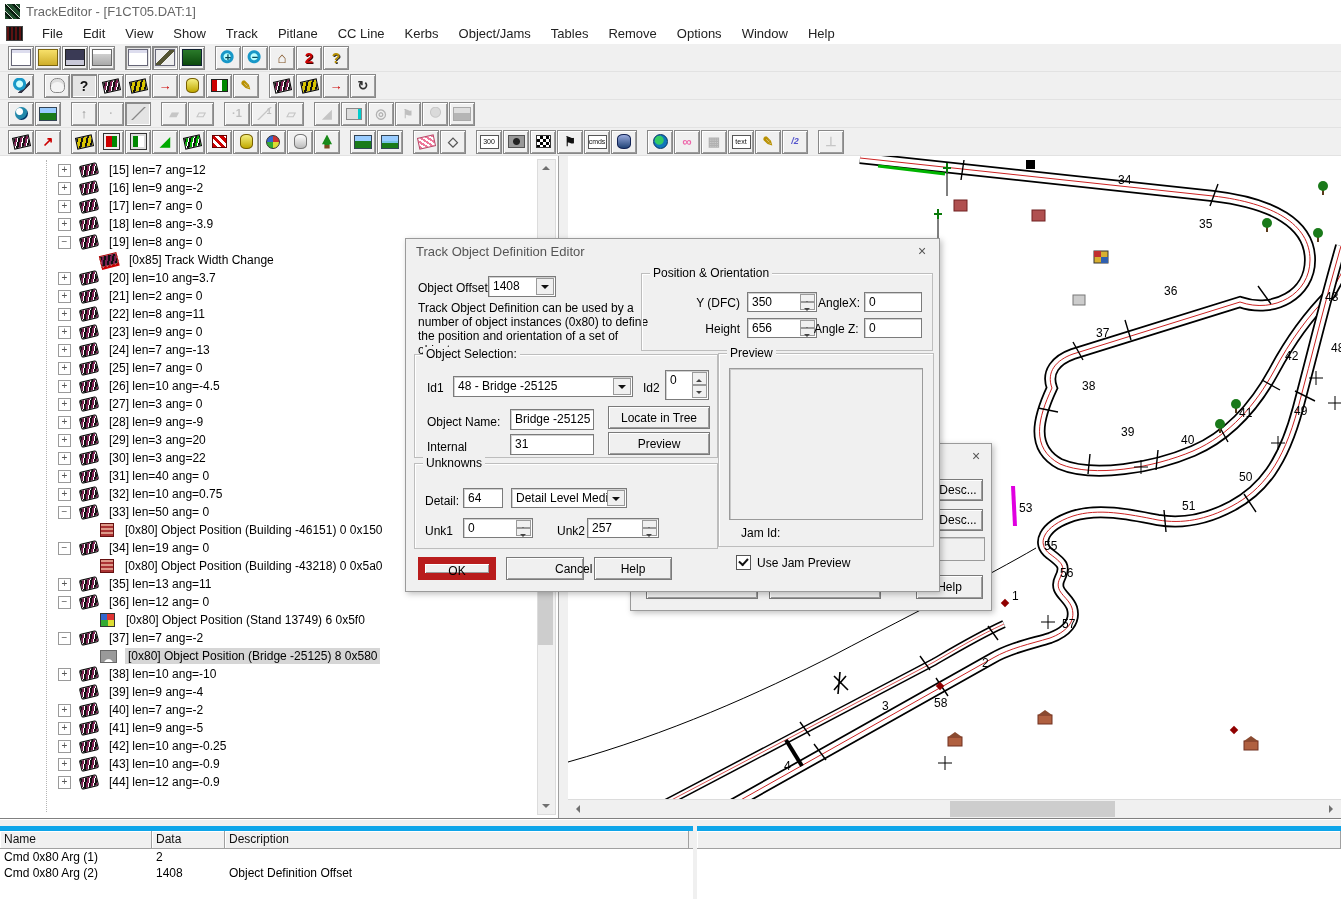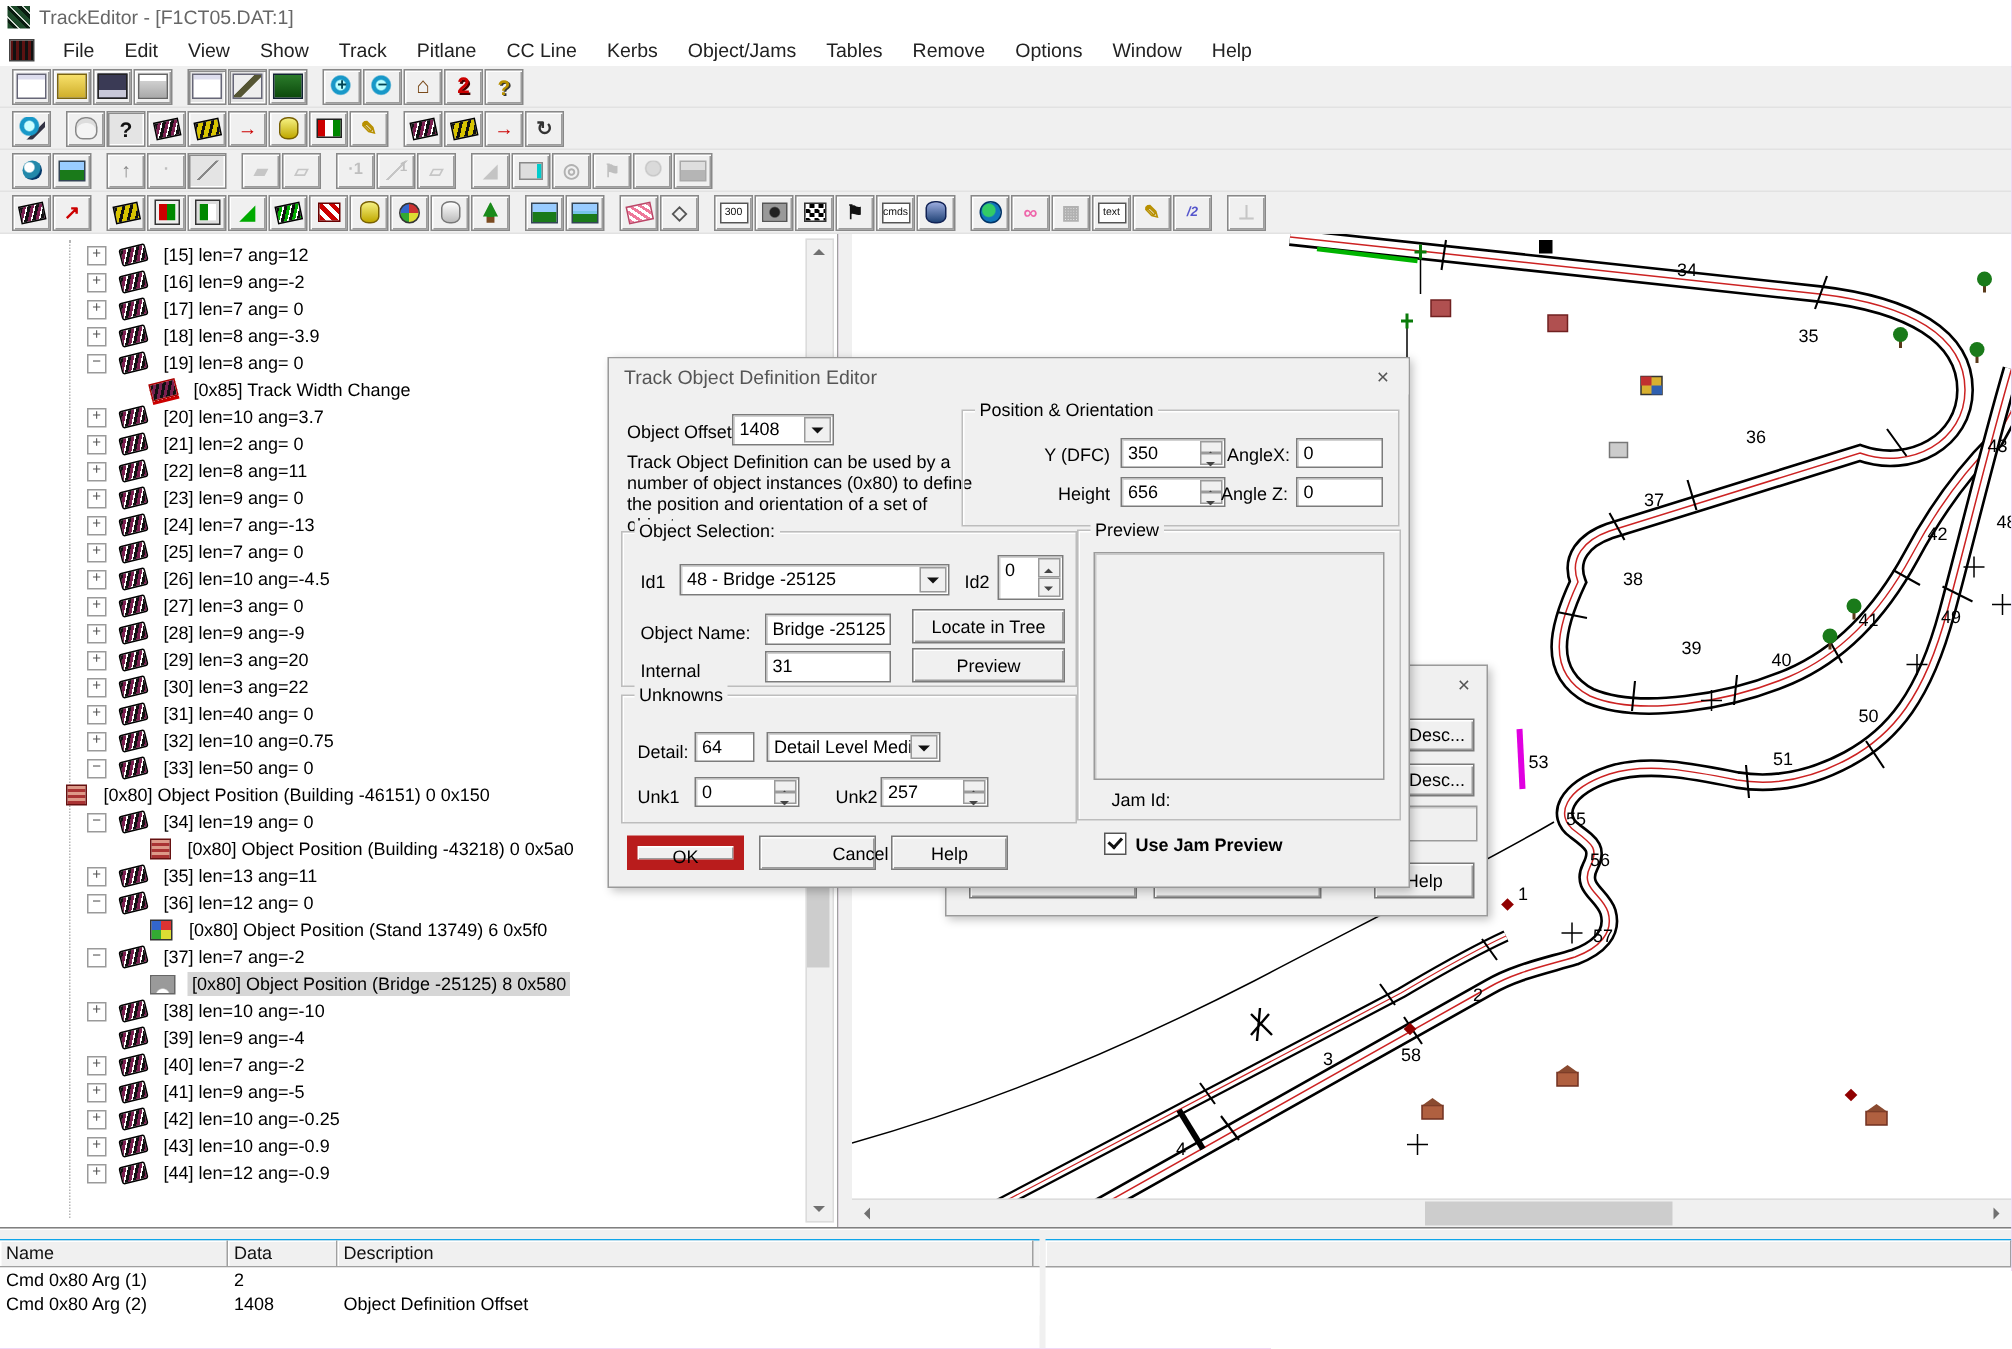--- a/index.html
+++ b/index.html
@@ -96,21 +96,21 @@
   .hscroll{position:absolute;left:0;bottom:0;width:773px;height:18px;background:#f0f0f0;border-top:1px solid #dcdcdc;}
   .harrow{position:absolute;top:1px;width:16px;height:16px;display:flex;align-items:center;justify-content:center;}
   .harrow div{width:0;height:0;border:4px solid transparent;}
   .harrow.lt{left:2px;} .harrow.lt div{border-right-color:#707070;margin-left:-4px;}
   .harrow.rt{right:2px;}.harrow.rt div{border-left-color:#707070;margin-right:-4px;}
   .hthumb{position:absolute;left:382px;top:1px;width:165px;height:16px;background:#cdcdcd;}
   
   #hsplit{position:absolute;left:0;top:818px;width:1341px;height:8px;background:#f0f0f0;border-top:1px solid #808080;border-bottom:1px solid #808080;box-shadow:inset 0 1px 0 #fff;}
   #bottom{position:absolute;left:0;top:826px;width:1341px;height:73px;background:#fff;}
   #btable{position:absolute;left:0;top:0;width:693px;height:73px;border-right:4px solid #f0f0f0;}
-  .thead{display:flex;height:17px;background:#f0f0f0;border-bottom:1px solid #a0a0a0;border-top:1px solid #0ea5e9;}
+  .thead{display:flex;height:17px;background:#f0f0f0;border-bottom:1px solid #a0a0a0;border-top:5px solid #0ea5e9;}
   .thc{box-sizing:border-box;padding:1px 4px;border-right:1px solid #a0a0a0;font-size:12px;color:#111;background:#f0f0f0;box-shadow:inset 1px 1px 0 #fff;}
   .trdata{display:flex;height:16px;background:#fff;}
   .tdc{box-sizing:border-box;padding:1px 4px;font-size:12px;white-space:nowrap;overflow:hidden;}
   #bright{position:absolute;left:697px;top:0;right:0;height:73px;}
   
   .dlg{position:absolute;background:#f0f0f0;border:1px solid #9a9a9a;box-shadow:2px 2px 6px rgba(0,0,0,.25);}
   .dtitle{position:absolute;left:0;top:0;right:0;height:24px;background:#f0f0f0;display:flex;align-items:center;}
   .dtitle span{margin-left:10px;color:#555;font-size:13px;}
   .dclose{position:absolute;top:4px;width:18px;height:17px;text-align:center;color:#555;font-size:14px;line-height:16px;}
   .grp{position:absolute;border:1px solid #bdbdbd;box-shadow:inset 1px 1px 0 #fff;}
@@ -118,21 +118,21 @@
   .lab{position:absolute;font-size:12px;white-space:nowrap;}
   .fld{position:absolute;background:#fff;border:1px solid #7b7b7b;box-shadow:inset 1px 1px 0 rgba(0,0,0,.18);font-size:12px;padding:2px 0 0 4px;box-sizing:border-box;white-space:nowrap;overflow:hidden;}
   .b3{position:absolute;background:#f0f0f0;border:1px solid #7a7a7a;box-shadow:inset 1px 1px 0 #fff,inset -1px -1px 0 #9c9c9c;font-size:12px;text-align:center;font-family:"Liberation Sans",sans-serif;padding:0;}
   .b3.def{border:7px solid #b91c1c;}
   .spin .ud{position:absolute;right:1px;top:1px;bottom:1px;width:15px;display:flex;flex-direction:column;}
   .spin .ud i{flex:1;background:#f0f0f0;border:1px solid #9a9a9a;position:relative;}
   .spin .ud i.u::after{content:"";position:absolute;left:3px;top:3px;border:3px solid transparent;border-bottom-color:#444;}
   .spin .ud i.d::after{content:"";position:absolute;left:3px;top:5px;border:3px solid transparent;border-top-color:#444;}
   .combo .ca{position:absolute;right:1px;top:1px;bottom:1px;width:16px;background:#f0f0f0;border:1px solid #9a9a9a;}
   .combo .ca::after{content:"";position:absolute;left:4px;top:6px;border:4px solid transparent;border-top-color:#111;}
-  .chk{position:absolute;display:flex;align-items:flex-end;font-weight:bold;}
+  .chk{position:absolute;display:flex;align-items:flex-end;}
   .chkbox{width:13px;height:13px;background:#fff;border:1px solid #555;position:relative;margin-right:6px;}
   .chkbox::after{content:"";position:absolute;left:2px;top:2px;width:7px;height:4px;border-left:2px solid #111;border-bottom:2px solid #111;transform:rotate(-48deg);}
   .sunk{background:#f0f0f0;border:1px solid #9a9a9a;box-shadow:inset 1px 1px 0 #c9c9c9;position:absolute;}
 </style>
 </head>
 <body>
 
 <div id="win">
 
   <div id="titlebar">
@@ -512,21 +512,21 @@
           <div class="trow" style="padding-left: 80px;">
             <span class="texp">+</span>
             <span class="ti ti-seg"></span>
             <span class="tlbl">[32] len=10 ang=0.75</span>
           </div>
           <div class="trow" style="padding-left: 80px;">
             <span class="texp">−</span>
             <span class="ti ti-seg"></span>
             <span class="tlbl">[33] len=50 ang= 0</span>
           </div>
-          <div class="trow" style="padding-left: 44px; text-align: right;">
+          <div class="trow" style="padding-left: 100px; text-align: right;">
             <span class="ti ti-building"></span>
             <span class="tlbl">[0x80] Object Position (Building -46151) 0 0x150</span>
           </div>
           <div class="trow" style="padding-left: 80px;">
             <span class="texp">−</span>
             <span class="ti ti-seg"></span>
             <span class="tlbl">[34] len=19 ang= 0</span>
           </div>
           <div class="trow" style="padding-left: 100px;">
             <span class="ti ti-building"></span>

